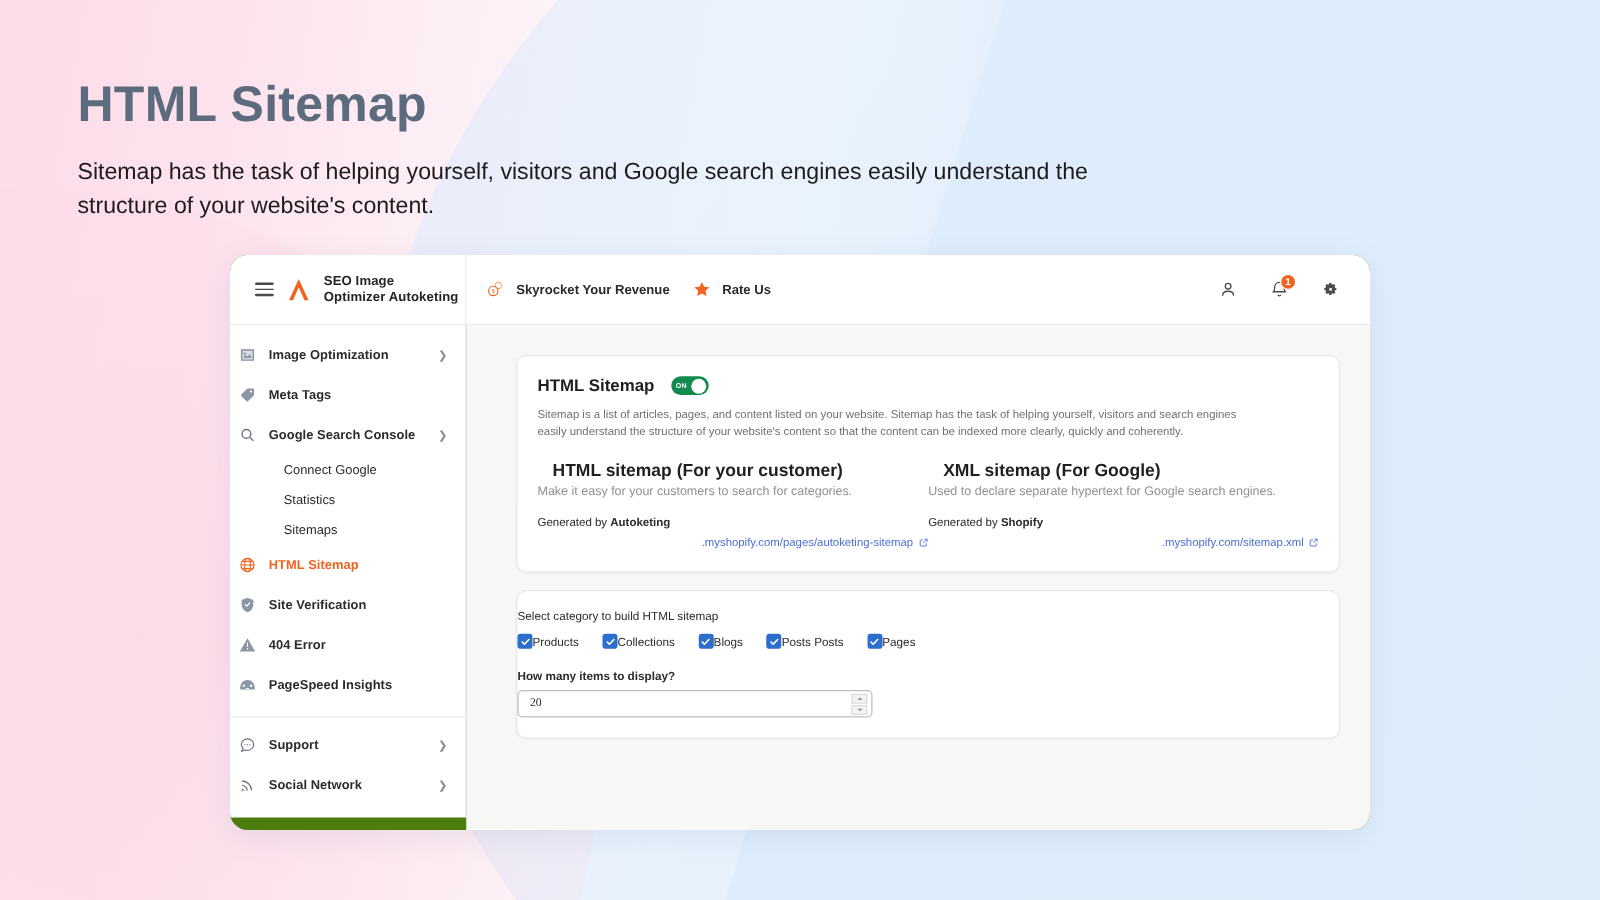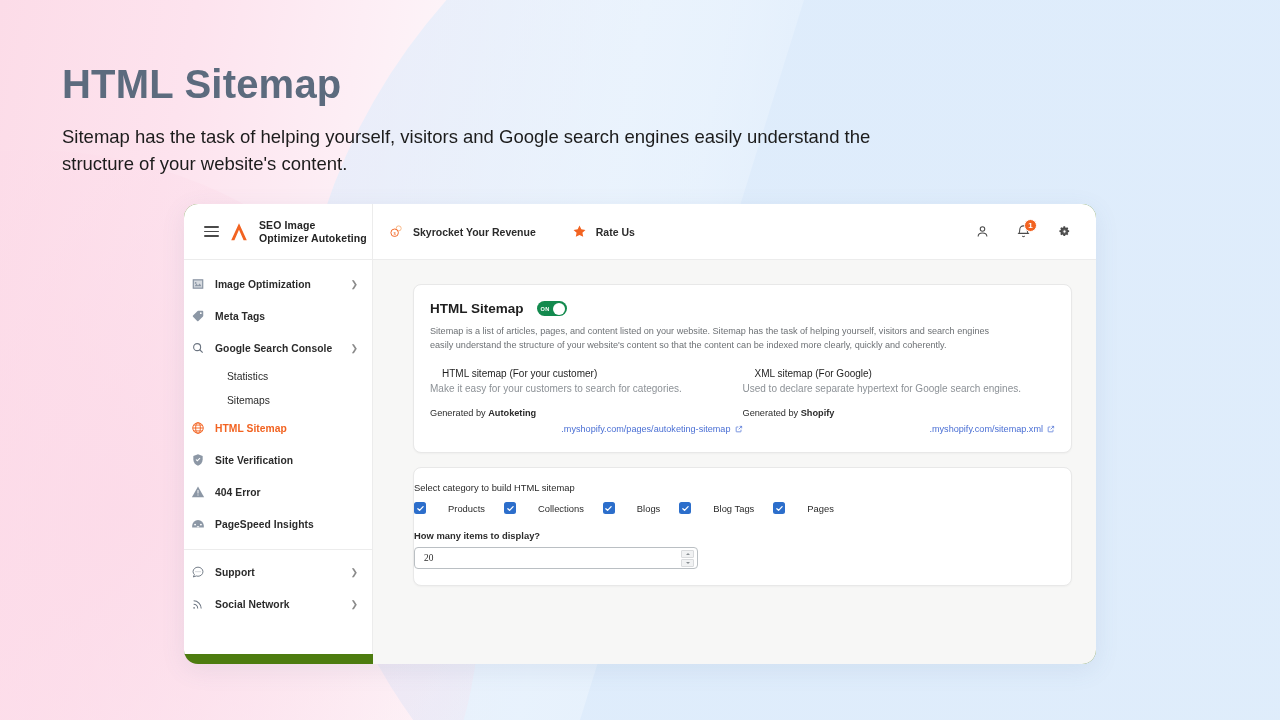--- a/index.html
+++ b/index.html
@@ -81,21 +81,21 @@
     padding-left: 20px;
     border-right: 1px solid #ececec;
   }
   .hamburger { display: flex; flex-direction: column; gap: 3px; cursor: pointer; }
   .hamburger span { display: block; width: 15px; height: 1.6px; background: #4a4a4a; border-radius: 1px; }
   .brand-mark { width: 22px; height: 22px; flex: 0 0 22px; }
   .brand-text {
     font-size: 10.5px; font-weight: 700; line-height: 12.5px;
     color: #242424; letter-spacing: .1px;
   }
-  .topbar-mid { display: flex; align-items: flex-end; gap: 36px; padding-left: 16px; flex: 1; }
+  .topbar-mid { display: flex; align-items: flex-end; gap: 18px; padding-left: 16px; flex: 1; }
   .top-link { display: flex; align-items: center; gap: 9px; cursor: pointer; }
   .top-link-label { font-size: 10.5px; font-weight: 700; color: #2b2b2b; }
   .topbar-right { display: flex; align-items: center; gap: 26px; padding-right: 24px; }
   .top-icon-btn { position: relative; cursor: pointer; display: flex; }
   .bell-badge {
     position: absolute; top: -5px; right: -6px;
     min-width: 13px; height: 13px; padding: 0 3px;
     background: #f26321; color: #fff;
     border-radius: 7px;
     font-size: 8px; font-weight: 700;
@@ -166,33 +166,33 @@
   }
 
   .card-desc {
     margin-top: 9px;
     font-size: 9.1px; line-height: 13.5px; color: #6d7175;
     max-width: 580px;
   }
 
   .cols { display: flex; margin-top: 16px; }
   .col { flex: 1; }
-  .col-h { font-size: 10px; font-weight: 400; color: #1f1f1f; padding-left: 12px; }
+  .col-h { font-size: 14px; font-weight: 700; color: #1f1f1f; padding-left: 12px; }
   .col-sub { margin-top: 4px; font-size: 10px; color: #8c9196; }
   .col-gen { margin-top: 14px; font-size: 9.2px; color: #2b2b2b; }
   .col-gen b { font-weight: 700; }
   .col-url {
     margin-top: 6px; text-align: right;
     font-size: 9.1px; color: #4a6fd4; cursor: pointer;
     display: flex; align-items: center; justify-content: flex-end; gap: 4px;
   }
 
   .field-label { font-size: 9.4px; color: #2b2b2b; }
   .cb-row { display: flex; align-items: center; gap: 8px; margin-top: 9px; }
-  .cb-item { display: flex; align-items: center; gap: 22px; cursor: pointer; margin-right: 11px; }
+  .cb-item { display: flex; align-items: center; gap: 0; cursor: pointer; margin-right: 11px; }
   .cb {
     width: 12px; height: 12px; border-radius: 2.5px;
     background: #2c6ecb; display: flex; align-items: center; justify-content: center;
     flex: 0 0 12px;
   }
   .cb svg { display: block; }
   .cb-label { font-size: 9.4px; color: #2b2b2b; }
 
   .field-label-2 { margin-top: 16px; font-size: 9.4px; color: #2b2b2b; font-weight: bold; }
   .number-field {
@@ -329,20 +329,23 @@
         <span class="ico">
           <svg width="14" height="14" viewBox="0 0 24 24" fill="none" stroke="#6b7480" stroke-width="1.9">
             <circle cx="10.5" cy="10.5" r="6"></circle>
               <path d="M15 15l5 5"></path>
           </svg>
         </span>
         <span class="nav-label">Google Search Console</span>
         <span class="chev">❯</span>
       </div>
 
+      <div class="nav-sub">
+        <span class="nav-sub-label">Connect Google</span>
+      </div>
       <div class="nav-sub">
         <span class="nav-sub-label">Statistics</span>
       </div>
       <div class="nav-sub">
         <span class="nav-sub-label">Sitemaps</span>
       </div>
 
       <div class="nav-item active">
         <span class="ico">
           <svg width="14" height="14" viewBox="0 0 24 24" fill="none" stroke="#f26321" stroke-width="1.6">
@@ -501,21 +504,21 @@
             </span>
             <span class="cb-label">Blogs</span>
           </label>
 
           <label class="cb-item">
             <span class="cb">
               <svg width="9" height="9" viewBox="0 0 24 24" fill="none" stroke="#fff" stroke-width="3.4" stroke-linecap="round" stroke-linejoin="round">
                   <path d="M5 12.5l4.5 4.5L19 7"></path>
                 </svg>
             </span>
-            <span class="cb-label">Blog Tags</span>
+            <span class="cb-label">Posts Posts</span>
           </label>
 
           <label class="cb-item">
             <span class="cb">
               <svg width="9" height="9" viewBox="0 0 24 24" fill="none" stroke="#fff" stroke-width="3.4" stroke-linecap="round" stroke-linejoin="round">
                   <path d="M5 12.5l4.5 4.5L19 7"></path>
                 </svg>
             </span>
             <span class="cb-label">Pages</span>
           </label>

